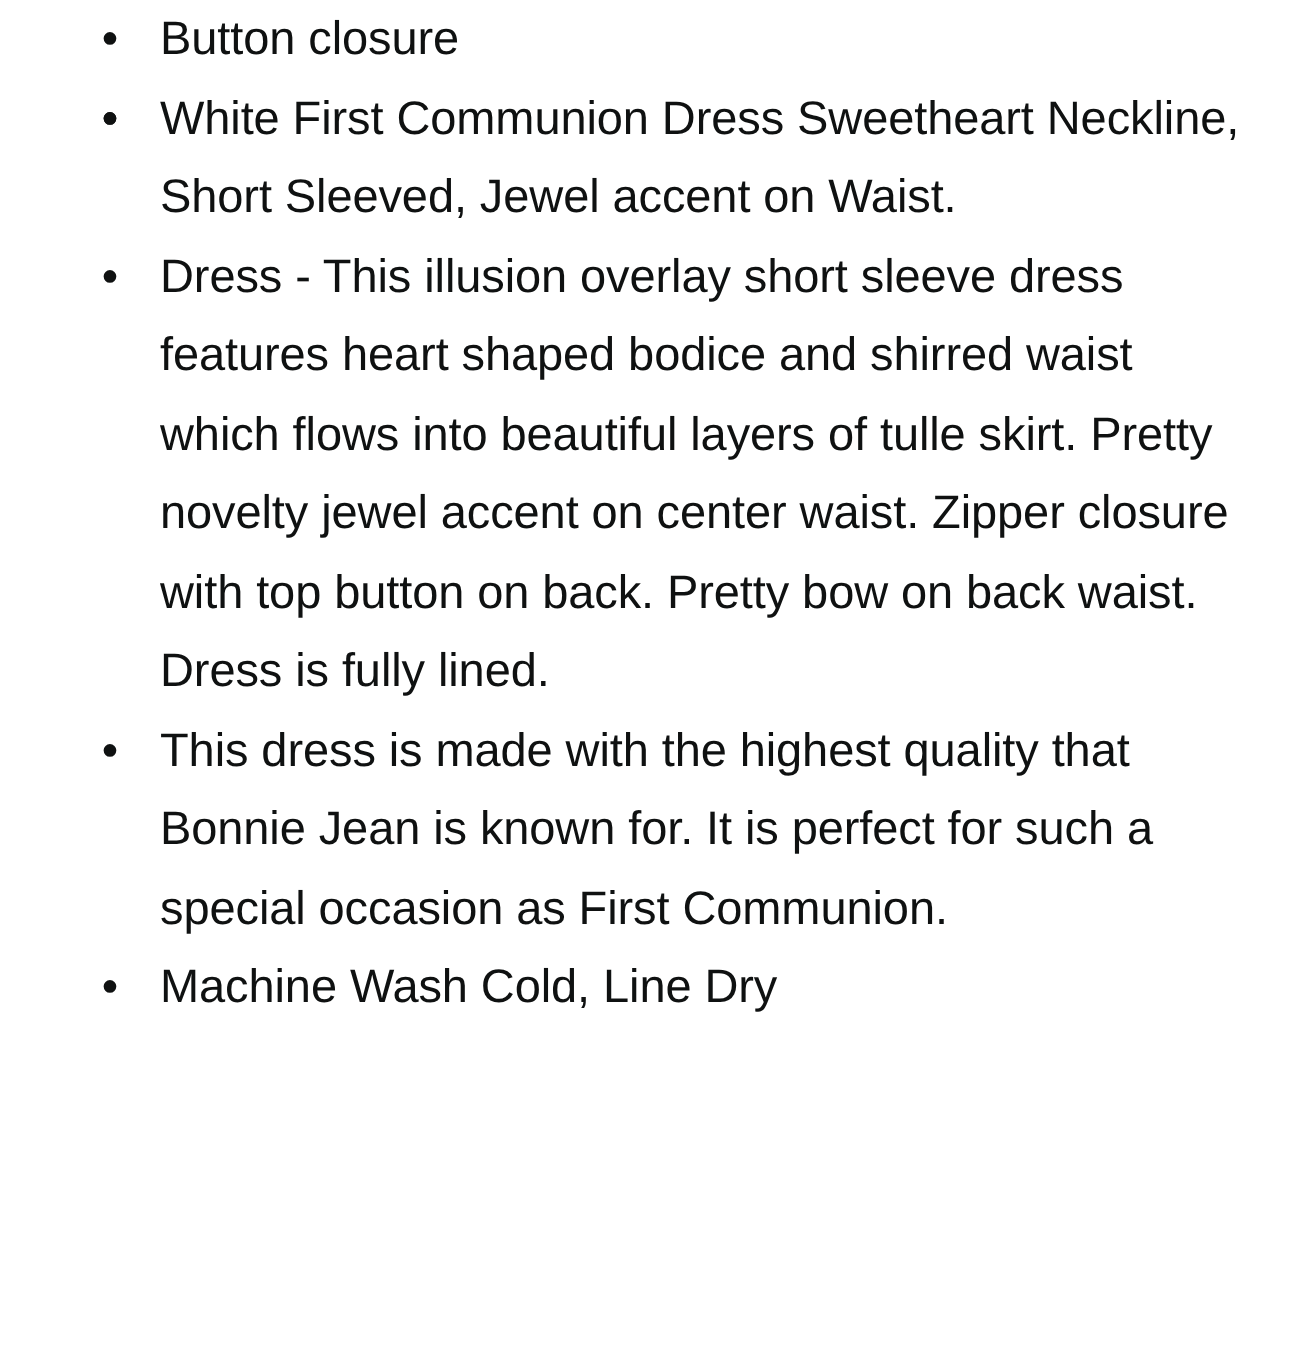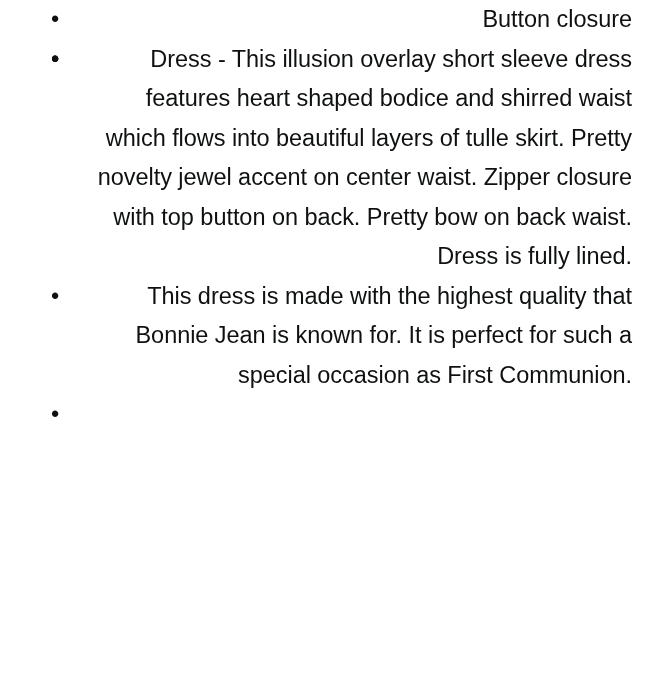--- a/index.html
+++ b/index.html
@@ -34,41 +34,42 @@
     left: 48px;
     top: 0;
     width: 14px;
     text-align: center;
     font-size: 23.5px;
     line-height: 39.5px;
     color: #0f1111;
   }
   .feature-item .text {
     display: block;
-    text-align: right;
   }
 </style>
 </head>
 <body>
 
 <ul class="feature-list">
   <li class="feature-item">
     <span class="bullet">•</span>
     <span class="text">Button closure</span>
   </li>
   <li class="feature-item">
     <span class="bullet">•</span>
   </li>
   <li class="feature-item">
     <span class="bullet">•</span>
+    <span class="text">White First Communion Dress Sweetheart Neckline, Short Sleeved, Jewel accent on Waist.</span>
   </li>
   <li class="feature-item">
     <span class="bullet">•</span>
     <span class="text">Dress - This illusion overlay short sleeve dress features heart shaped bodice and shirred waist which flows into beautiful layers of tulle skirt. Pretty novelty jewel accent on center waist. Zipper closure with top button on back. Pretty bow on back waist. Dress is fully lined.</span>
   </li>
   <li class="feature-item">
     <span class="bullet">•</span>
     <span class="text">This dress is made with the highest quality that Bonnie Jean is known for. It is perfect for such a special occasion as First Communion.</span>
   </li>
   <li class="feature-item">
     <span class="bullet">•</span>
+    <span class="text">Machine Wash Cold, Line Dry</span>
   </li>
 </ul>
 
 </body></html>

